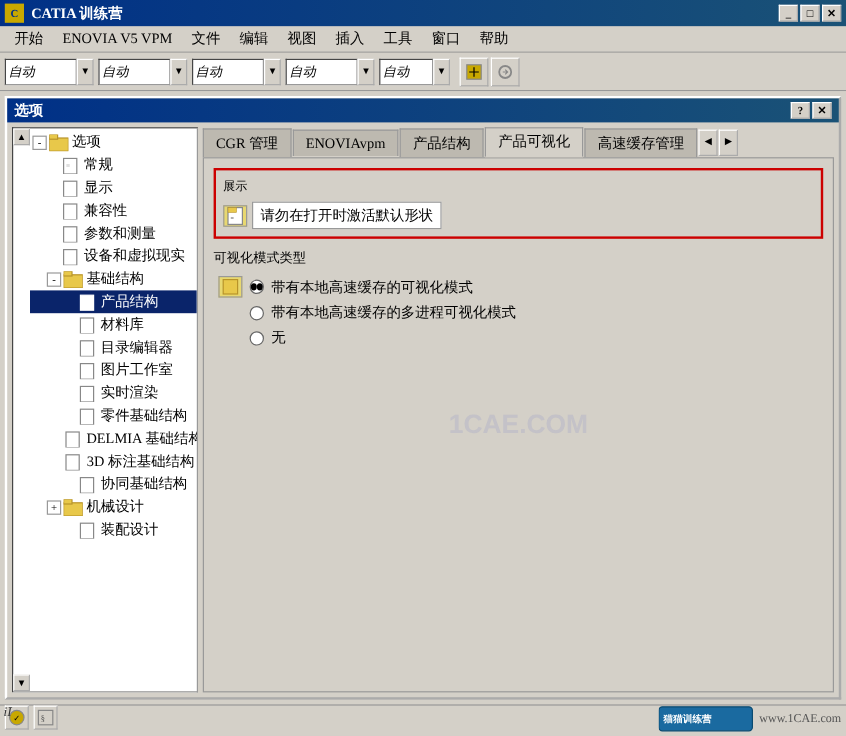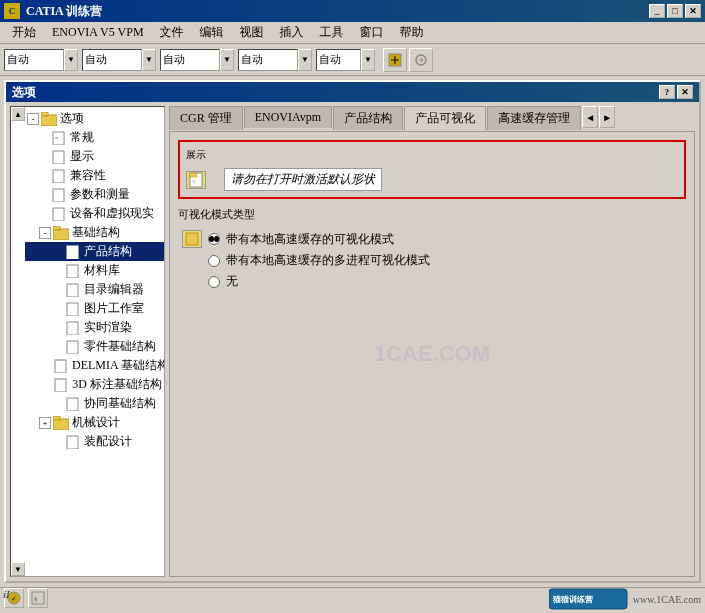--- a/index.html
+++ b/index.html
@@ -95,20 +95,21 @@
       background: #d4d0c8;
       border: 1px outset #fff;
       display: flex;
       align-items: center;
       justify-content: center;
       font-size: 8px;
       cursor: pointer;
     }
     .combo-group {
       display: flex;
+      font-style: italic;
     }
     .toolbar-btn {
       width: 24px;
       height: 24px;
       background: #d4d0c8;
       border: 1px outset #fff;
       display: flex;
       align-items: center;
       justify-content: center;
       cursor: pointer;
@@ -241,21 +242,21 @@
     .right-panel {
       flex: 1;
       display: flex;
       flex-direction: column;
       margin: 4px 4px 4px 4px;
     }
 
     
     .tabs-row {
       display: flex;
-      align-items: flex-start;
+      align-items: center;
       gap: 1px;
       margin-bottom: 0;
     }
     .tab {
       padding: 3px 10px;
       background: #bdb9b0;
       border: 1px solid #999;
       border-bottom: none;
       cursor: pointer;
       font-size: 12px;
@@ -299,22 +300,21 @@
     }
     .section-title {
       font-size: 10px;
       margin-bottom: 6px;
       font-weight: normal;
       font-family: Liberation Serif, serif;
     }
     .section-item {
       display: flex;
       align-items: center;
-      gap: 18px;
-      font-style: italic;
+      gap: 4px;
     }
     .small-icon {
       width: 20px;
       height: 18px;
       background: #e8d870;
       border: 1px solid #999;
       display: inline-flex;
       align-items: center;
       justify-content: center;
       font-size: 9px;

